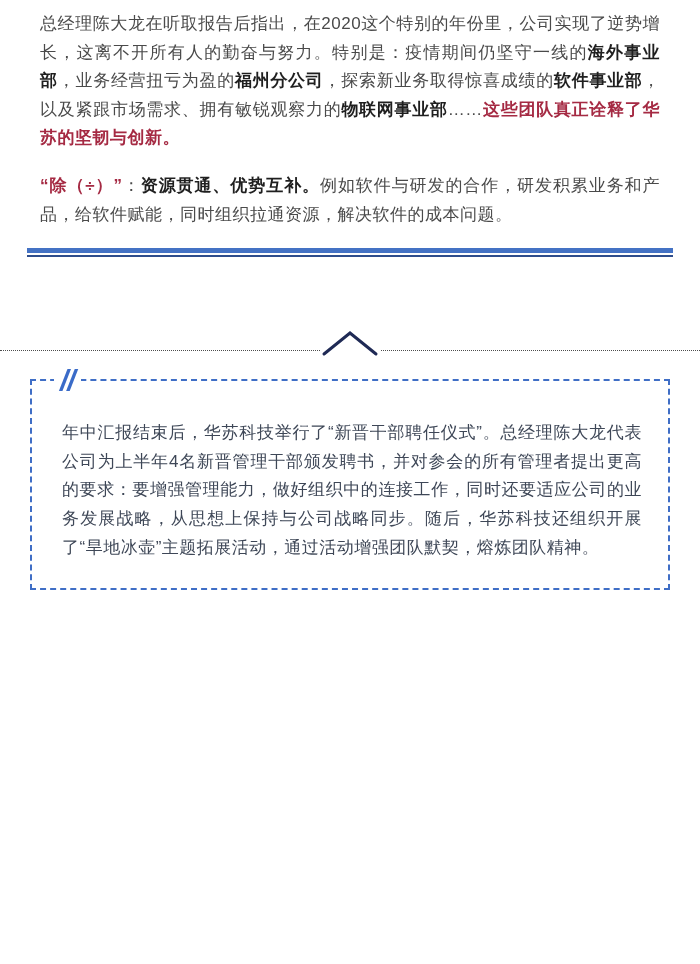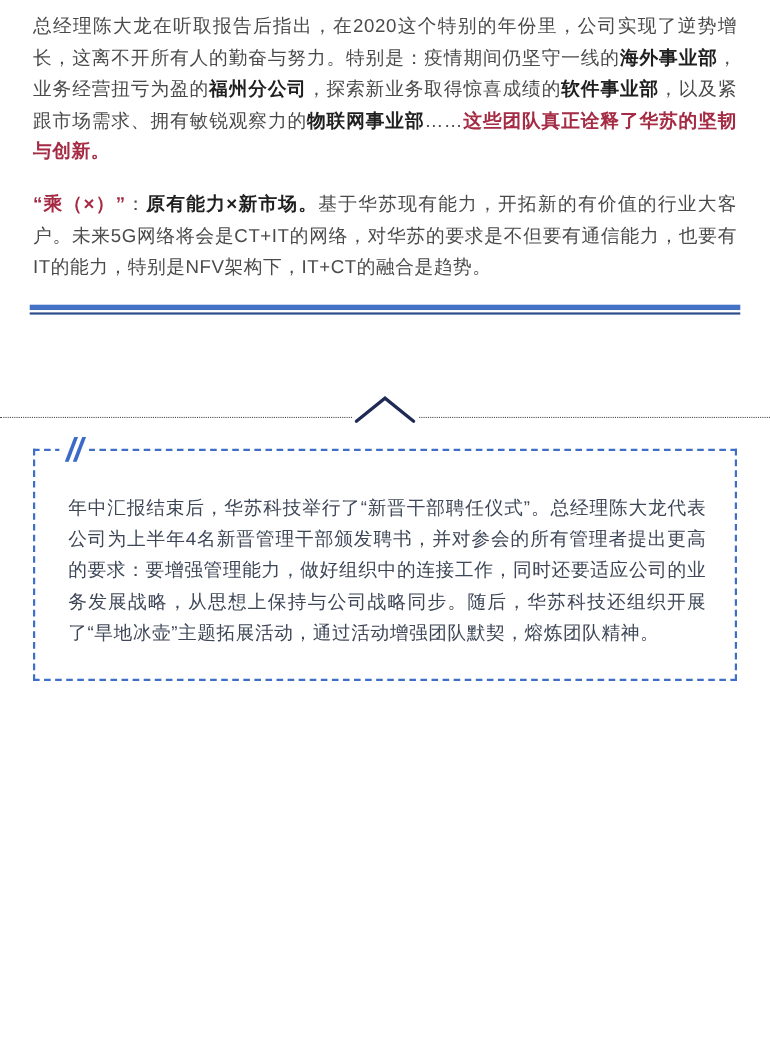--- a/index.html
+++ b/index.html
@@ -5,21 +5,21 @@
   * { box-sizing: border-box; }
   html, body { margin: 0; padding: 0; background: #ffffff; }
   body {
     width: 700px;
     min-height: 964px;
     font-family: "Liberation Sans", "DejaVu Sans", sans-serif;
   }
   .page { width: 700px; position: relative; padding-top: 10px; }
 
   
-  .article { padding: 0 30px; }
+  .article { padding: 0 40px; }
   .para {
     font-size: 17px;
     line-height: 28.6px;
     color: #4a4a4a;
     text-align: justify;
     margin: 0 0 19px 0;
     letter-spacing: 0.5px;
   }
   .seg-n { color: #4a4a4a; font-weight: 400; }
   .seg-b { color: #1f1f1f; font-weight: 700; }
@@ -77,21 +77,21 @@
     letter-spacing: 0.5px;
   }
 </style>
 </head>
 <body>
 
 <div class="page">
 
   <div class="article" id="article-body">
       <p class="para"><span class="seg-n">总经理陈大龙在听取报告后指出，在2020这个特别的年份里，公司实现了逆势增长，这离不开所有人的勤奋与努力。特别是：疫情期间仍坚守一线的</span><span class="seg-b">海外事业部</span><span class="seg-n">，业务经营扭亏为盈的</span><span class="seg-b">福州分公司</span><span class="seg-n">，探索新业务取得惊喜成绩的</span><span class="seg-b">软件事业部</span><span class="seg-n">，以及紧跟市场需求、拥有敏锐观察力的</span><span class="seg-b">物联网事业部</span><span class="seg-n">……</span><span class="seg-r">这些团队真正诠释了华苏的坚韧与创新。</span></p>
-      <p class="para"><span class="seg-r">“乘（×）”</span><span class="seg-n">：</span><span class="seg-b">原有能力×新市场。</span><span class="seg-n">基于华苏现有能力，开拓新的有价值的行业大客户。未来5G网络将会是CT+IT的网络，对华苏的要求是不但要有通信能力，也要有IT的能力，特别是NFV架构下，IT+CT的融合是趋势。</span></p>
+      <p class="para"><span class="seg-r">“除（÷）”</span><span class="seg-n">：</span><span class="seg-b">资源贯通、优势互补。</span><span class="seg-n">例如软件与研发的合作，研发积累业务和产品，给软件赋能，同时组织拉通资源，解决软件的成本问题。</span></p>
     </div>
 
   <div class="divider">
     <div class="thick"></div>
     <div class="gap"></div>
     <div class="thin"></div>
   </div>
 
   <div class="chevron-row">
     <div class="dotted-line"></div>

